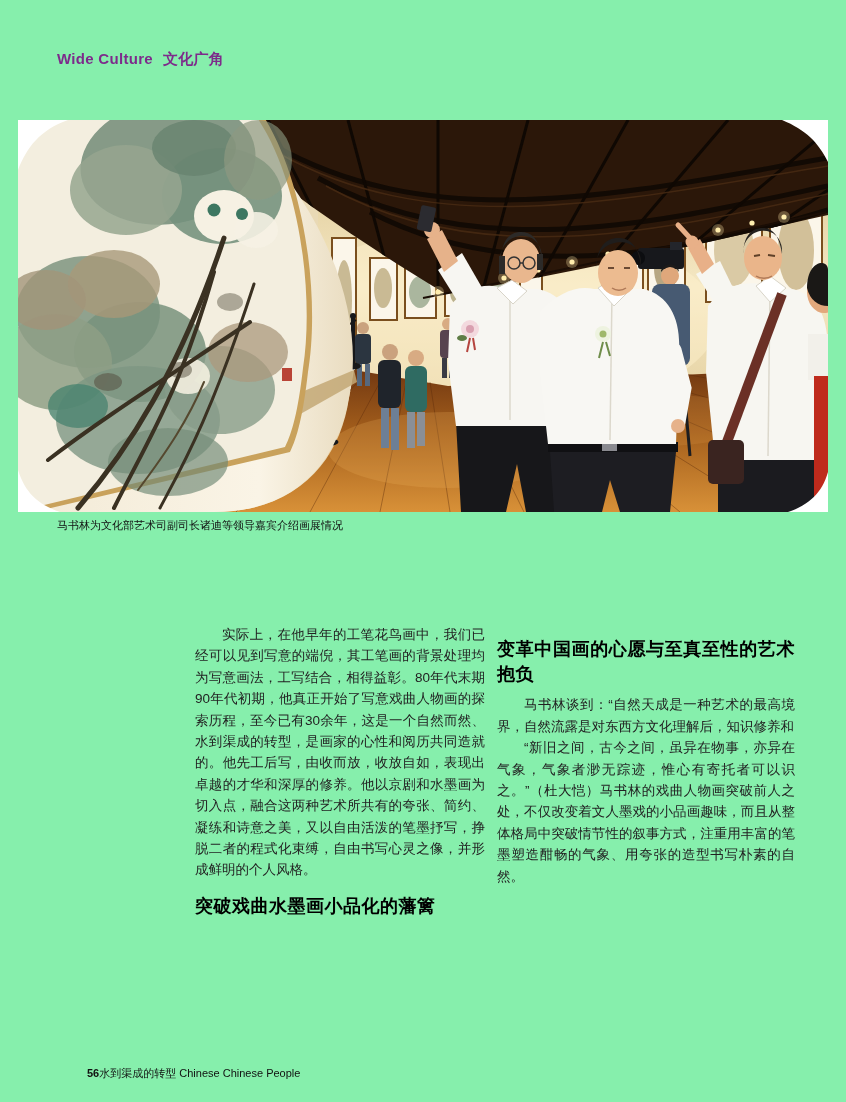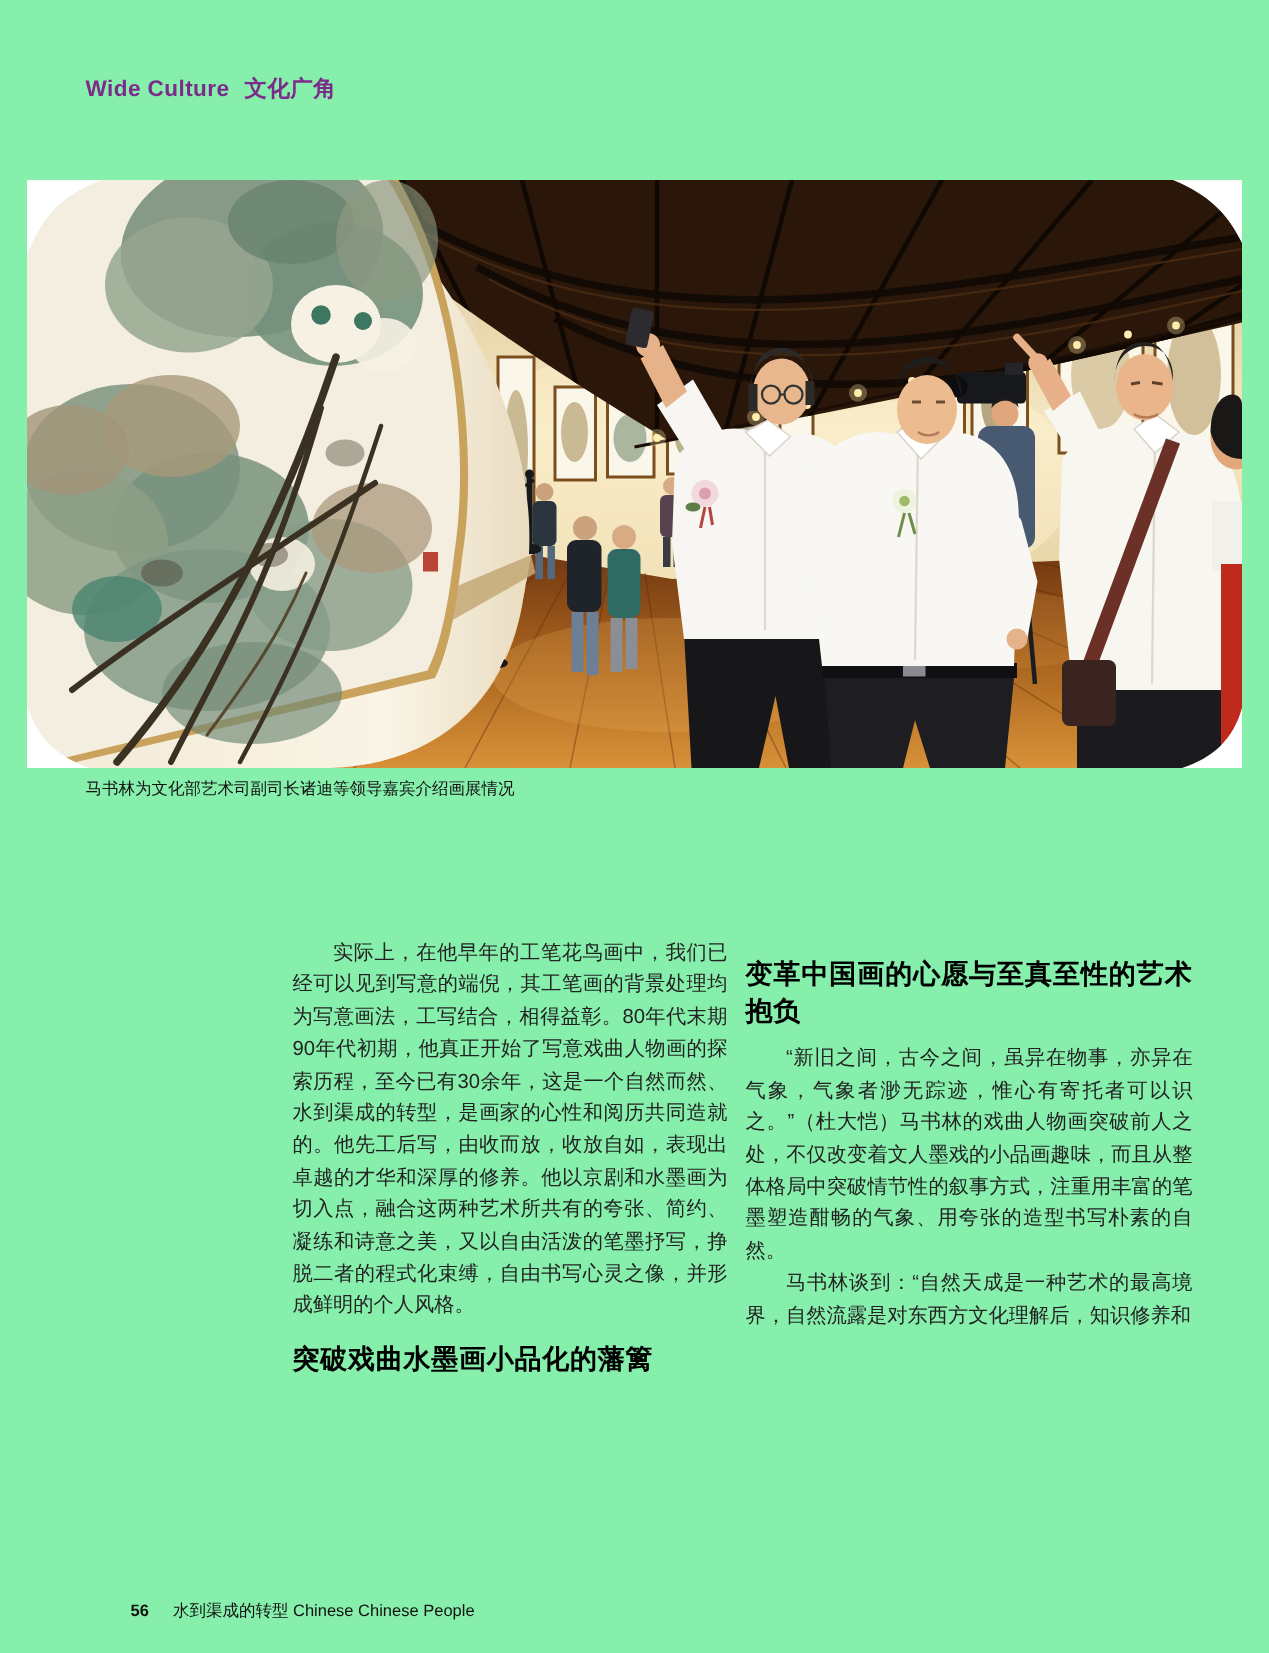--- a/index.html
+++ b/index.html
@@ -28,21 +28,21 @@
   .col-right{left:497px;width:298px;}
   .col p{margin:0;text-indent:2em;}
   .col p.cont{text-indent:0;}
   .col h3{
     margin:13px 0 7px 0;font-size:18px;line-height:1.4;color:#000;
     font-weight:bold;letter-spacing:.5px;
   }
   .footer{
     position:absolute;left:57px;top:1066px;font-size:11px;color:#111;white-space:nowrap;
   }
-  .footer .pageno{font-weight:bold;margin-right:16px;padding-left:30px;}
+  .footer .pageno{font-weight:bold;margin-right:0;padding-left:30px;}
   svg{display:block;}
 </style>
 </head>
 <body>
 
 <div class="page">
 
   <div class="header">
     <span class="en">Wide Culture</span><span class="zh">文化广角</span>
   </div>
@@ -367,22 +367,22 @@
 
   <div class="caption">马书林为文化部艺术司副司长诸迪等领导嘉宾介绍画展情况</div>
 
   <div class="col col-left">
     <p>实际上，在他早年的工笔花鸟画中，我们已经可以见到写意的端倪，其工笔画的背景处理均为写意画法，工写结合，相得益彰。80年代末期90年代初期，他真正开始了写意戏曲人物画的探索历程，至今已有30余年，这是一个自然而然、水到渠成的转型，是画家的心性和阅历共同造就的。他先工后写，由收而放，收放自如，表现出卓越的才华和深厚的修养。他以京剧和水墨画为切入点，融合这两种艺术所共有的夸张、简约、凝练和诗意之美，又以自由活泼的笔墨抒写，挣脱二者的程式化束缚，自由书写心灵之像，并形成鲜明的个人风格。</p>
     <h3>突破戏曲水墨画小品化的藩篱</h3>
   </div>
 
   <div class="col col-right">
     <h3>变革中国画的心愿与至真至性的艺术抱负</h3>
+    <p>马书林谈到：“自然天成是一种艺术的最高境界，自然流露是对东西方文化理解后，知识修养和</p>
     <p>“新旧之间，古今之间，虽异在物事，亦异在气象，气象者渺无踪迹，惟心有寄托者可以识之。”（杜大恺）马书林的戏曲人物画突破前人之处，不仅改变着文人墨戏的小品画趣味，而且从整体格局中突破情节性的叙事方式，注重用丰富的笔墨塑造酣畅的气象、用夸张的造型书写朴素的自然。</p>
-    <p>马书林谈到：“自然天成是一种艺术的最高境界，自然流露是对东西方文化理解后，知识修养和</p>
   </div>
 
   <div class="footer">
     <span class="pageno">56</span><span>水到渠成的转型</span>
     <span>Chinese Chinese People</span>
   </div>
 
 </div>
 
 </body></html>

